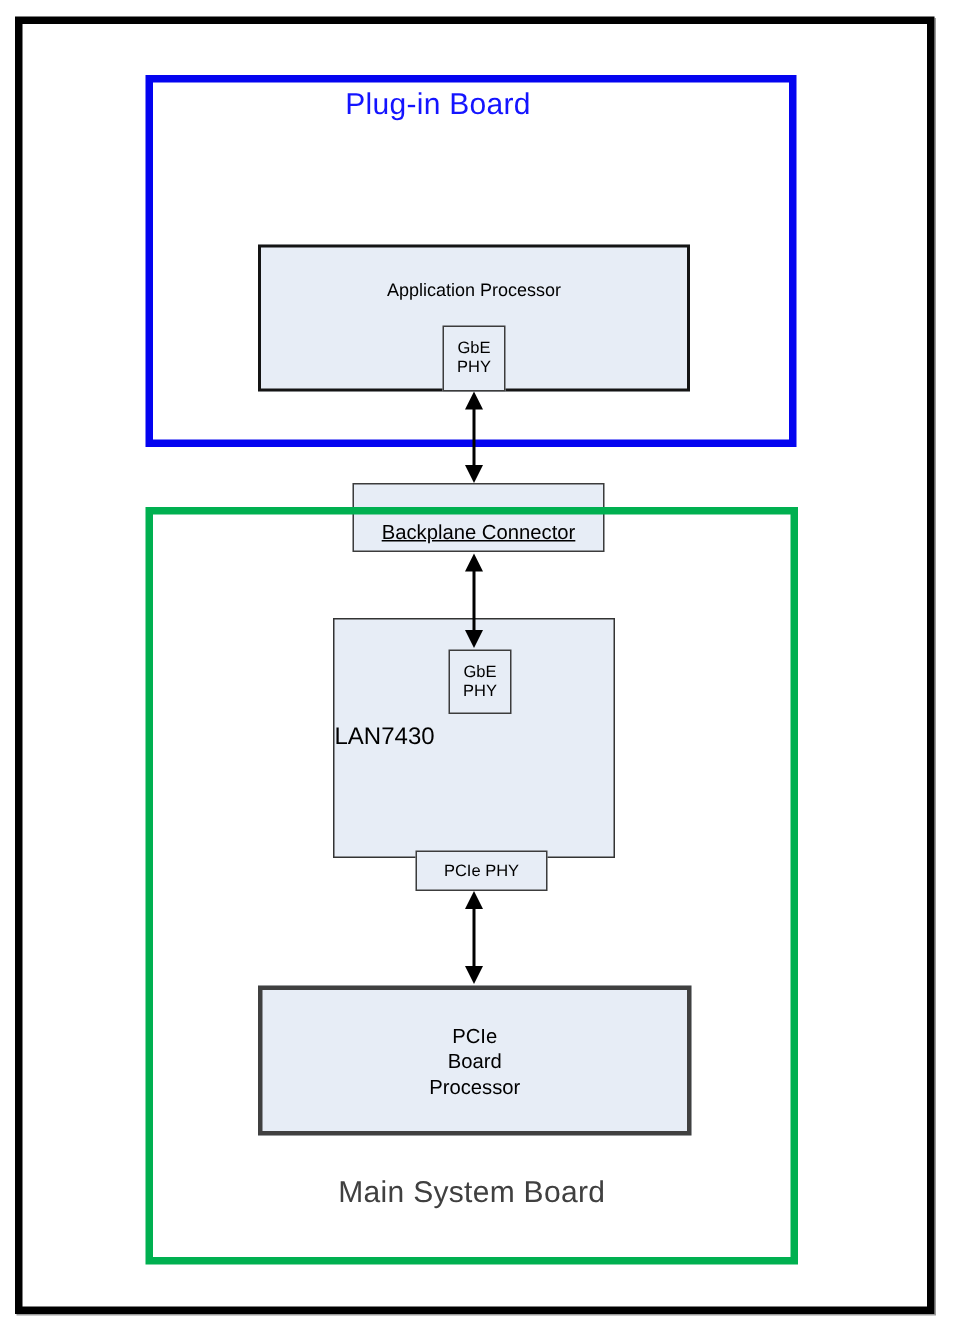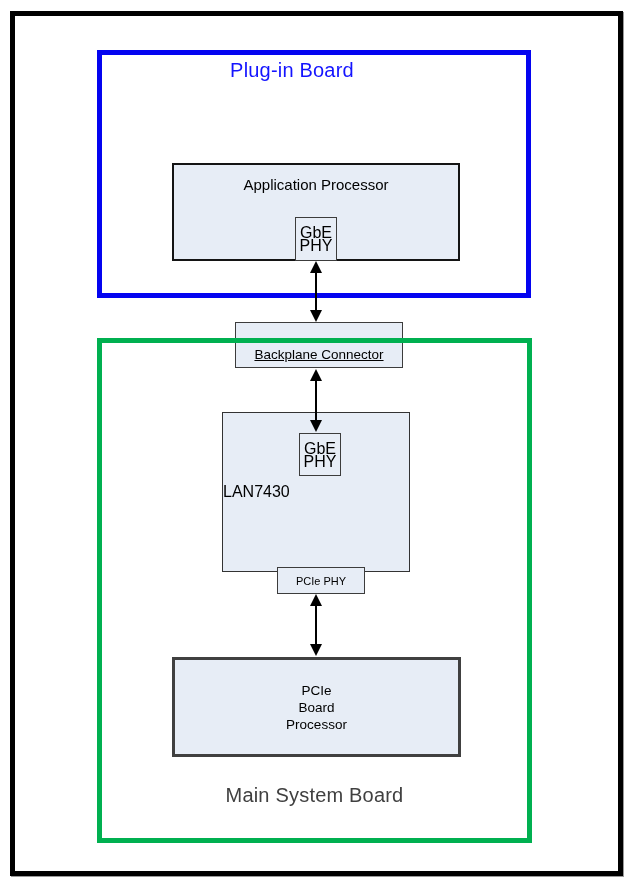--- a/index.html
+++ b/index.html
@@ -33,27 +33,27 @@
   .plugin-title { left:97px; top:59px; width:390px; color:#1414ff; }
   .main-title  { left:97px; top:784px; width:435px; color:#404040; z-index:21; }
 
   
   .node { background:#e7edf6; z-index:10; }
   .app-proc {
     left:172px; top:163px; width:288px; height:98px;
     border:2px solid #141414;
   }
   .app-proc-label {
-    left:172px; top:176px; width:288px;
-    text-align:center; font-size:15px; z-index:11;
+    left:172px; top:186px; width:288px;
+    text-align:center; font-size:12px; z-index:11;
   }
   .phy-box {
     border:1px solid #3c3c3c; z-index:12;
     display:flex; flex-direction:column; align-items:center; justify-content:center;
-    font-size:16px; line-height:13px; text-align:center;
+    font-size:11px; line-height:13px; text-align:center;
   }
   .phy-app { left:295px; top:217px; width:42px; height:44px; }
   .phy-lan { left:299px; top:433px; width:42px; height:43px; }
 
   .backplane {
     left:235px; top:322px; width:168px; height:46px;
     border:1px solid #3c3c3c;
     display:flex; align-items:flex-end; justify-content:center;
     font-size:13.5px; padding-bottom:5px;text-decoration:underline;
   }

